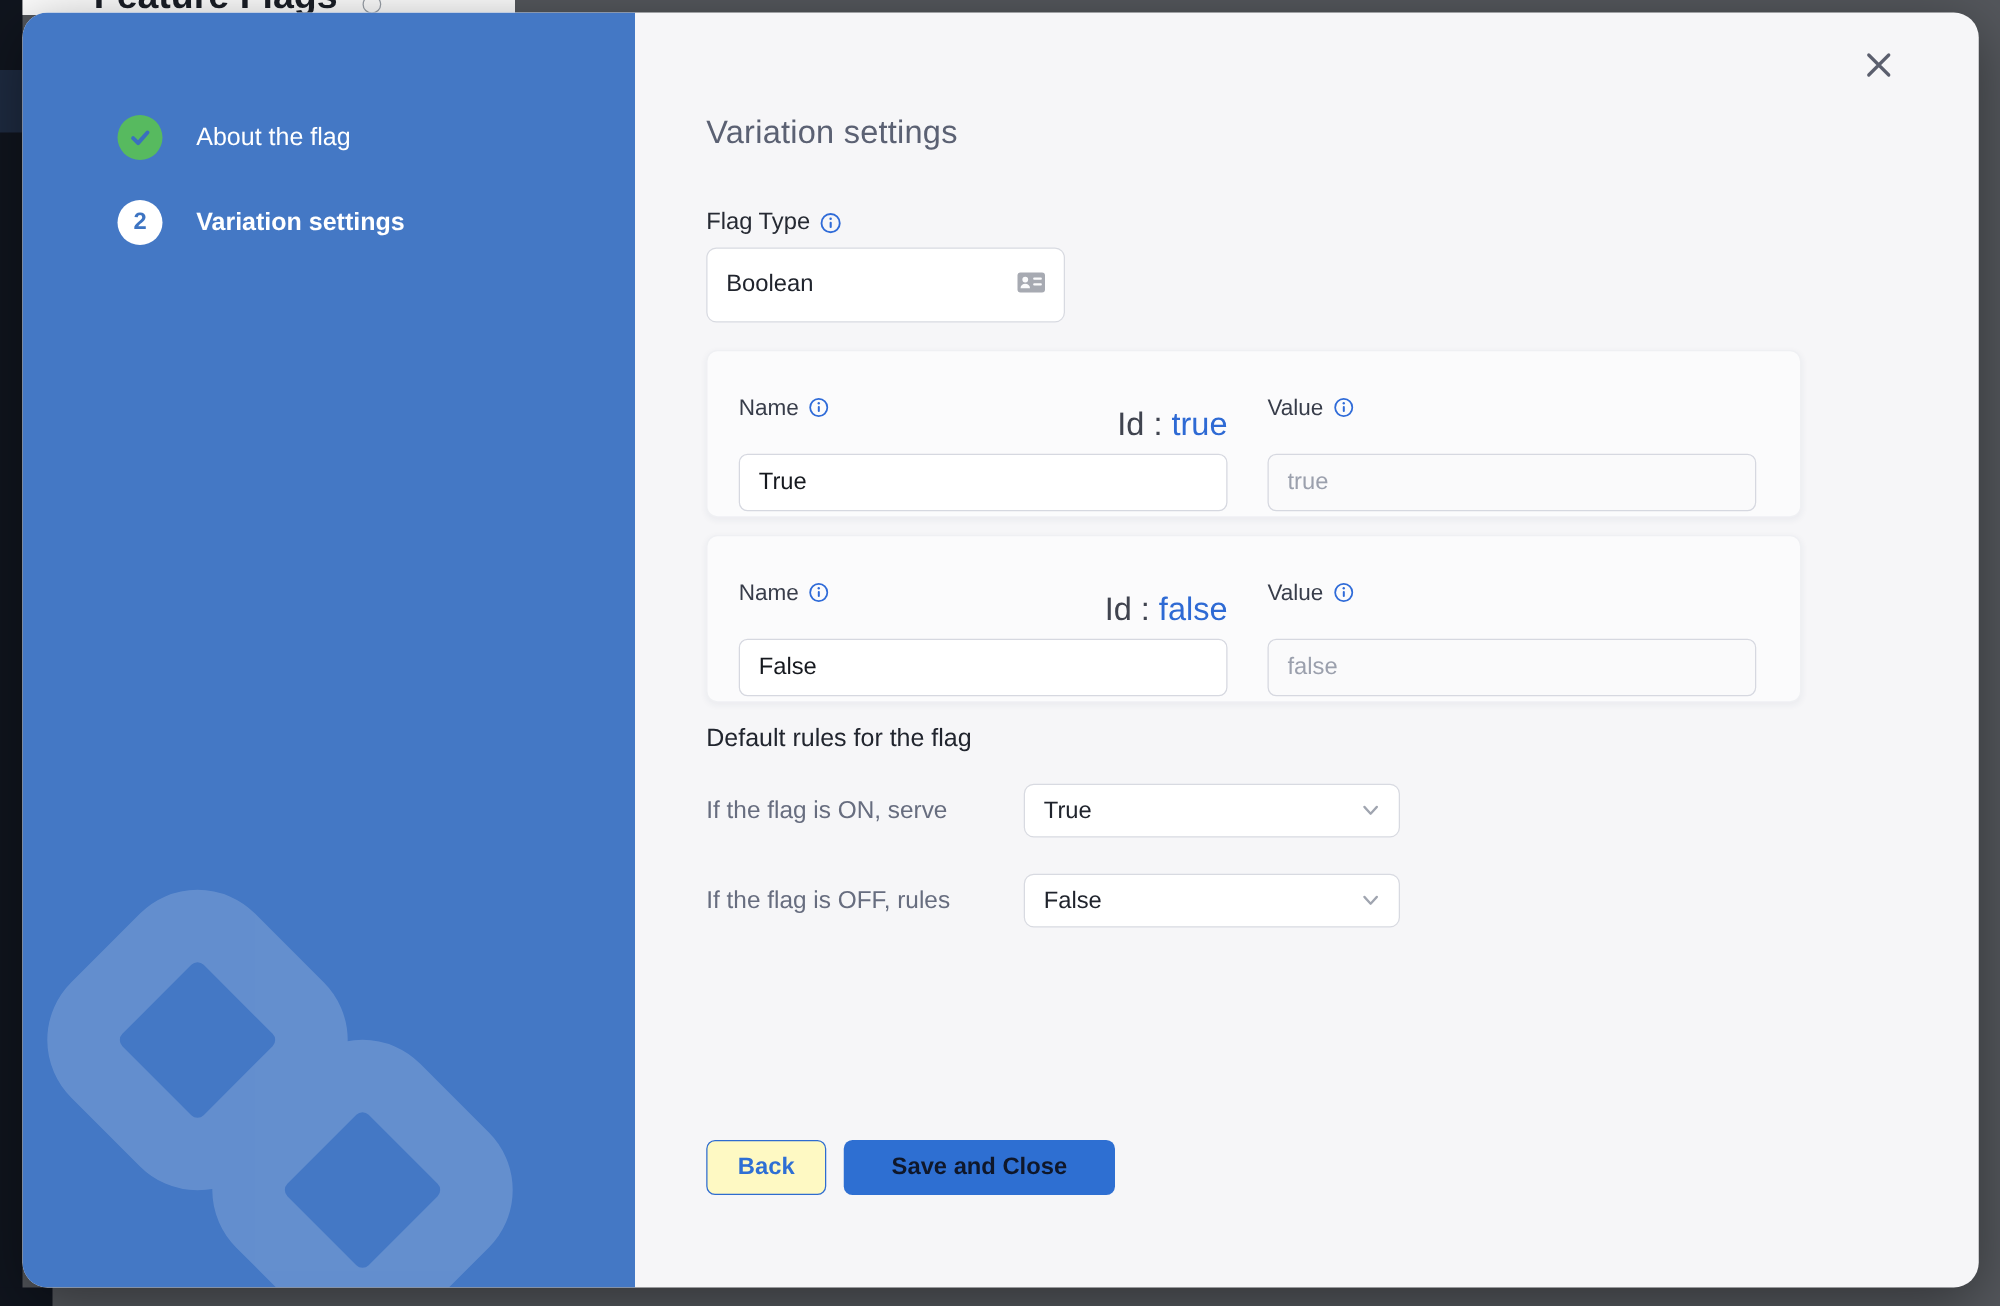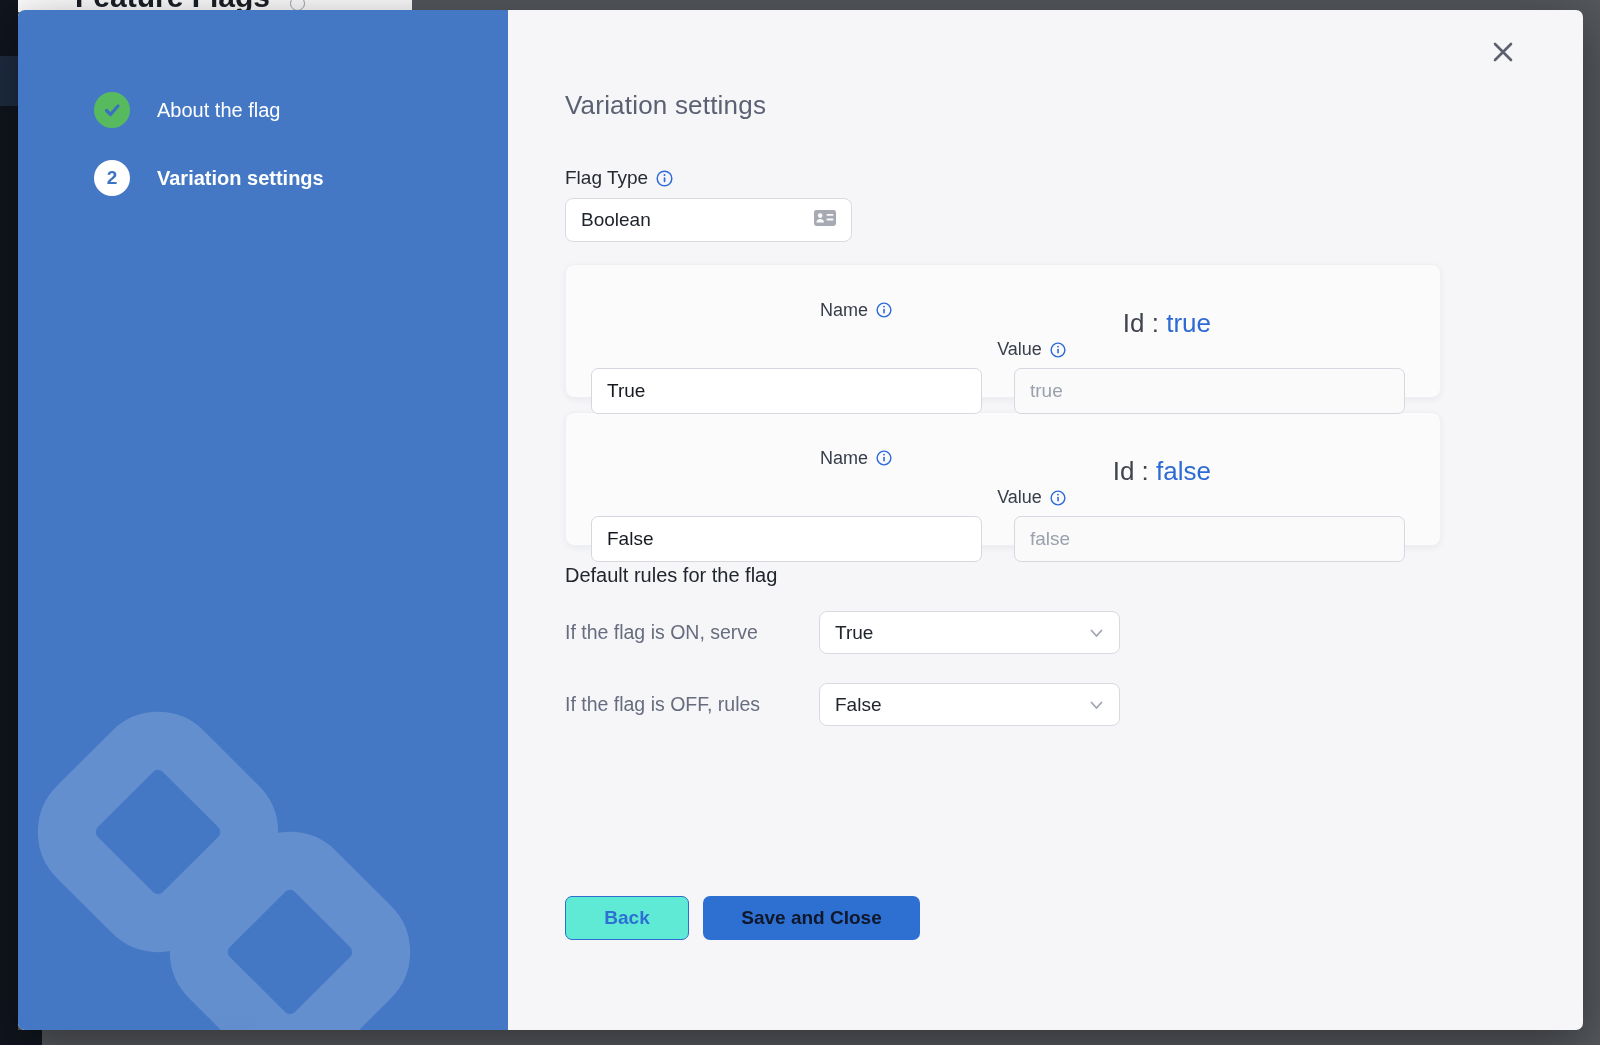--- a/index.html
+++ b/index.html
@@ -8,21 +8,21 @@
 
   
   .app-dark-rail { position:absolute; left:0; top:0; width:18px; height:1045px; background:#10151e; }
   .app-rail-selected { position:absolute; left:0; top:56px; width:18px; height:50px; background:#1e2b41; }
   .app-dark-corner { position:absolute; left:0; top:1030px; width:42px; height:15px; background:#10151e; }
   .app-header-strip { position:absolute; left:18px; top:0; width:394px; height:12px; background:#fdfdfd; overflow:hidden; }
   .app-page-title { position:absolute; left:57px; top:-20px; font-size:30px; font-weight:700; color:#1a1e26; white-space:nowrap; }
   .app-title-info { position:absolute; left:272px; top:-4px; width:15px; height:15px; border:1.5px solid #9aa0a8; border-radius:50%; }
 
   
-  .modal { position:absolute; left:18px; top:10px; width:1565px; height:1020px; border-radius:7px;
+  .modal { position:absolute; left:18px; top:10px; width:1565px; height:1020px; border-radius:20px;
            display:flex; overflow:hidden; box-shadow:0 12px 48px rgba(0,0,0,0.4); background:#f6f6f8; }
 
   .wizard-sidebar { position:relative; width:490px; flex:0 0 490px; background:#4478c5; overflow:hidden; }
   .watermark { position:absolute; left:0; top:0; }
   .steps { position:relative; padding-top:82px; }
   .step { display:flex; align-items:center; padding-left:76px; cursor:pointer; }
   .step + .step { margin-top:32px; }
   .step-circle { width:36px; height:36px; border-radius:50%; flex:0 0 36px; display:flex; align-items:center; justify-content:center; }
   .step-circle.done { background:#57ba5f; }
   .step-circle.current { background:#ffffff; color:#3d74c2; font-weight:700; font-size:19px; }
@@ -31,28 +31,28 @@
 
   .panel { position:relative; flex:1; padding-left:57px; }
   .close-btn { position:absolute; top:28px; right:66px; width:28px; height:28px; cursor:pointer; display:flex; align-items:center; justify-content:center; }
 
   .panel-title { margin-top:80px; font-size:26px; color:#5b6173; letter-spacing:0.2px; }
 
   .field-label { display:flex; align-items:center; gap:8px; font-size:19px; color:#262a33; font-weight:500; }
   .flag-type-label { margin-top:46px; }
   .info-icon { display:inline-flex; }
 
-  .select-box { margin-top:9px; width:287px; height:44px; background:#ffffff; border:1px solid #d8dae1; border-radius:8px;
+  .select-box { margin-top:9px; width:287px; height:60px; background:#ffffff; border:1px solid #d8dae1; border-radius:8px;
                 display:flex; align-items:center; justify-content:space-between; padding:0 14px 0 15px; cursor:pointer; }
   .select-box .sel-text { font-size:19px; color:#20242d; }
 
   .variation-card { margin-top:22px; width:876px; height:134px; background:#fbfbfc; border:1px solid #eff0f3; border-radius:9px;
                     box-shadow:0 2px 6px rgba(40,50,80,0.06); padding:16px 0 0 25px; }
   .variation-card.second { margin-top:14px; }
-  .vc-header { display:flex; align-items:center;flex-direction:column; }
+  .vc-header { display:flex; align-items:center; }
   .vc-col1 { width:391px; display:flex; align-items:center; justify-content:space-between; }
   .vc-col2 { margin-left:32px; }
   .vc-label { display:flex; align-items:center; gap:8px; font-size:18px; color:#383d4a; font-weight:500; }
   .vc-id { font-size:26px; color:#40444f; white-space:nowrap;margin-top:27px; }
   .vc-id .id-link { color:#2e6ad4; cursor:pointer; }
   .vc-inputs { display:flex; margin-top:8px; }
   .vc-input { width:391px; height:46px; border:1px solid #d6d8e0; border-radius:7px; font-size:19px; padding:0 15px;
               font-family:"Liberation Sans", sans-serif; color:#16191f; background:#ffffff; }
   .vc-input.value { margin-left:32px; background:#fafafb; color:#9ba0ad; }
   .vc-input.value::placeholder { color:#9ba0ad; opacity:1; }
@@ -61,21 +61,21 @@
   .rule-row { display:flex; align-items:center; margin-top:24px; height:43px;gap:20px; }
   .rule-row.second { margin-top:29px; }
   .rule-label { width:234px; font-size:19.5px; color:#676d7f; white-space:nowrap; }
   .rule-select { width:301px; height:43px; background:#ffffff; border:1px solid #d8dae1; border-radius:8px;
                  display:flex; align-items:center; justify-content:space-between; padding:0 16px 0 15px; cursor:pointer; }
   .rule-select .sel-text { font-size:19px; color:#20242d; }
 
   .btn-row { display:flex; margin-top:170px; gap:14px; }
   .btn { height:44px; border-radius:7px; font-size:19px; display:flex; align-items:center; justify-content:center;
          cursor:pointer; font-family:"Liberation Sans", sans-serif; }
-  .btn-back { width:124px; background:#5eead4; border:1.5px solid #2e6cd0; color:#2e6fd4; font-weight:600; }
+  .btn-back { width:96px; background:#fef9c3; border:1.5px solid #2e6cd0; color:#2e6fd4; font-weight:600; }
   .btn-save { width:217px; background:#2e6fd2; border:none; color:#0f172a; font-weight:700; }
 </style>
 </head>
 <body>
 
 <div class="app-dark-rail"></div>
 <div class="app-rail-selected"></div>
 <div class="app-dark-corner"></div>
 <div class="app-header-strip">
   <div class="app-page-title">Feature Flags</div>

